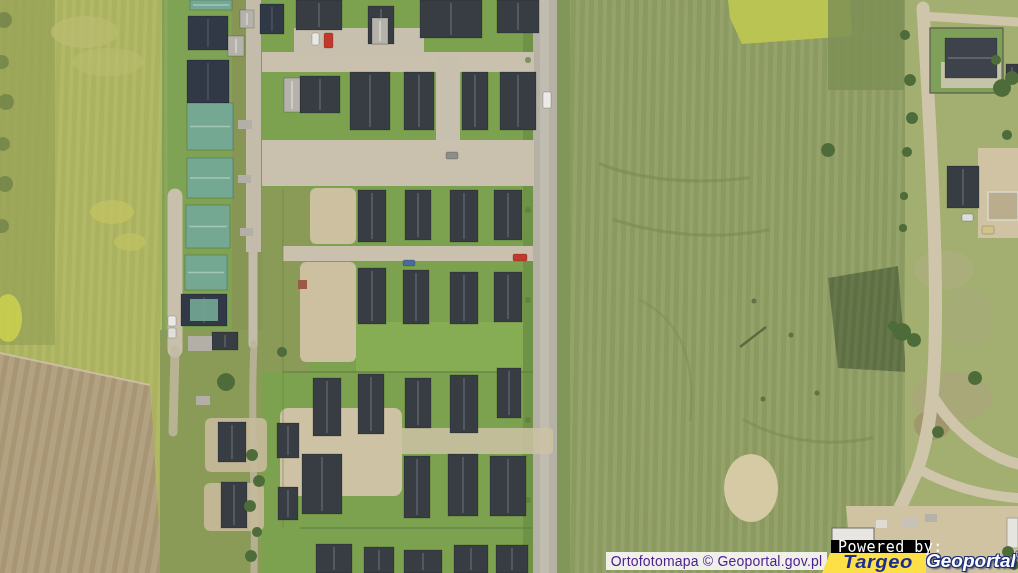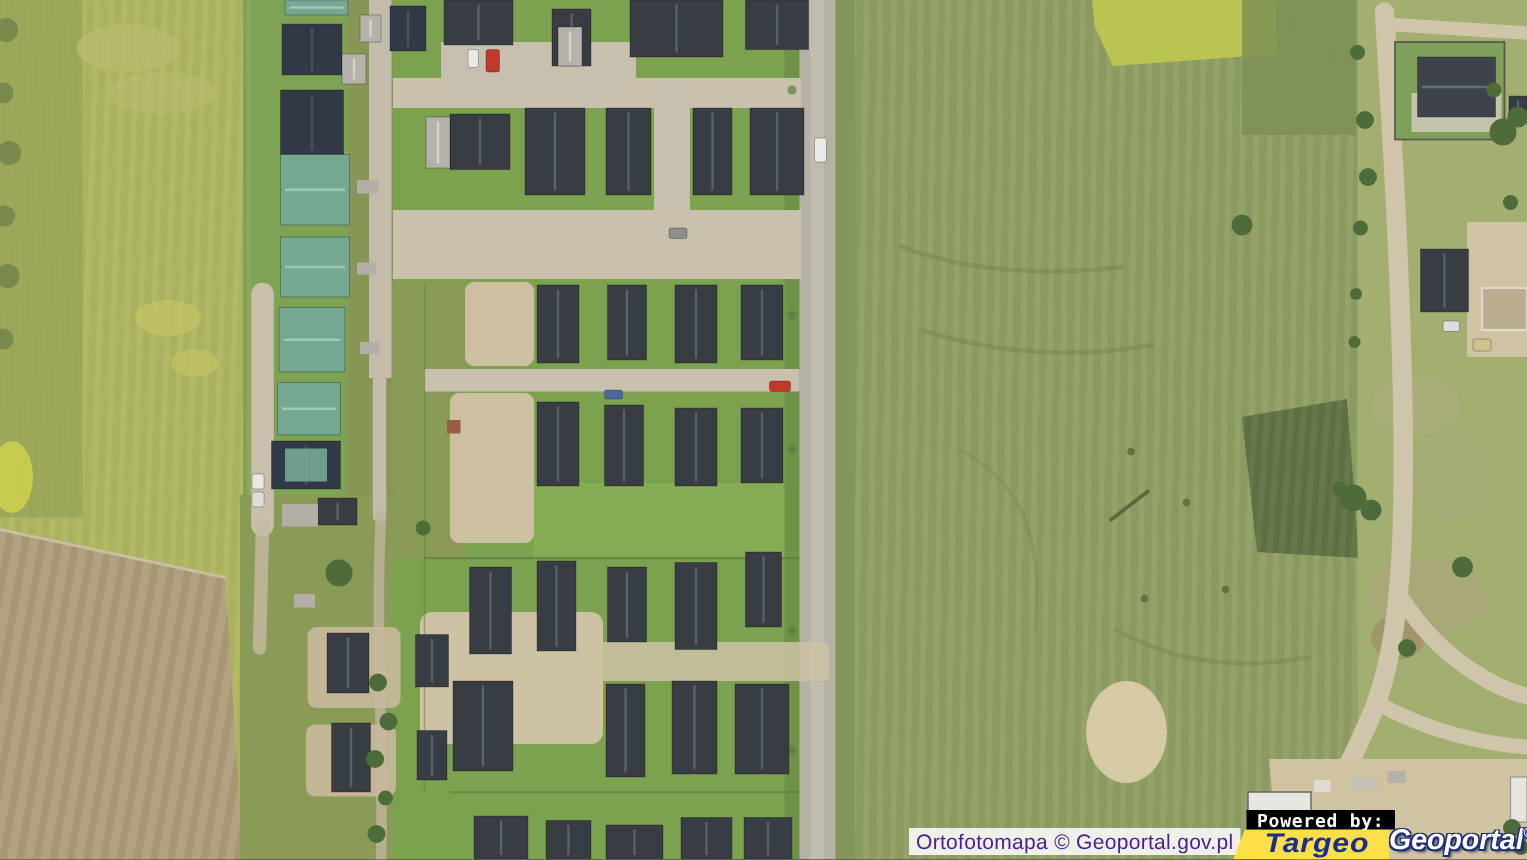--- a/index.html
+++ b/index.html
@@ -11,21 +11,21 @@
   
   .attrib{
     position:absolute;left:606px;top:552px;width:221px;height:18px;
     background:rgba(255,255,255,.86);color:#4c1d95;
     display:flex;align-items:center;justify-content:center;
     font-size:14px;white-space:nowrap;letter-spacing:.2px;
   }
   .powered{
     position:absolute;left:831px;top:540px;width:99px;height:13px;
     background:#000;color:#fff;box-sizing:border-box;
-    font-family:"DejaVu Sans Mono",monospace;font-size:12px;font-weight:bold;
+    font-family:"DejaVu Sans Mono",monospace;font-size:15px;font-weight:normal;
     display:flex;align-items:center;padding-left:7px;letter-spacing:.5px;white-space:nowrap;
   }
   .targeo{
     position:absolute;left:822px;top:553px;width:104px;height:20px;
     background:#fde047;-webkit-clip-path:polygon(8px 0,100% 0,100% 100%,0 100%);
     clip-path:polygon(8px 0,100% 0,100% 100%,0 100%);
     display:flex;align-items:center;justify-content:center;cursor:pointer;flex-direction:column;
   }
   .targeo .tg-text{
     color:#1b2d91;font-weight:bold;font-style:italic;font-size:18px;

